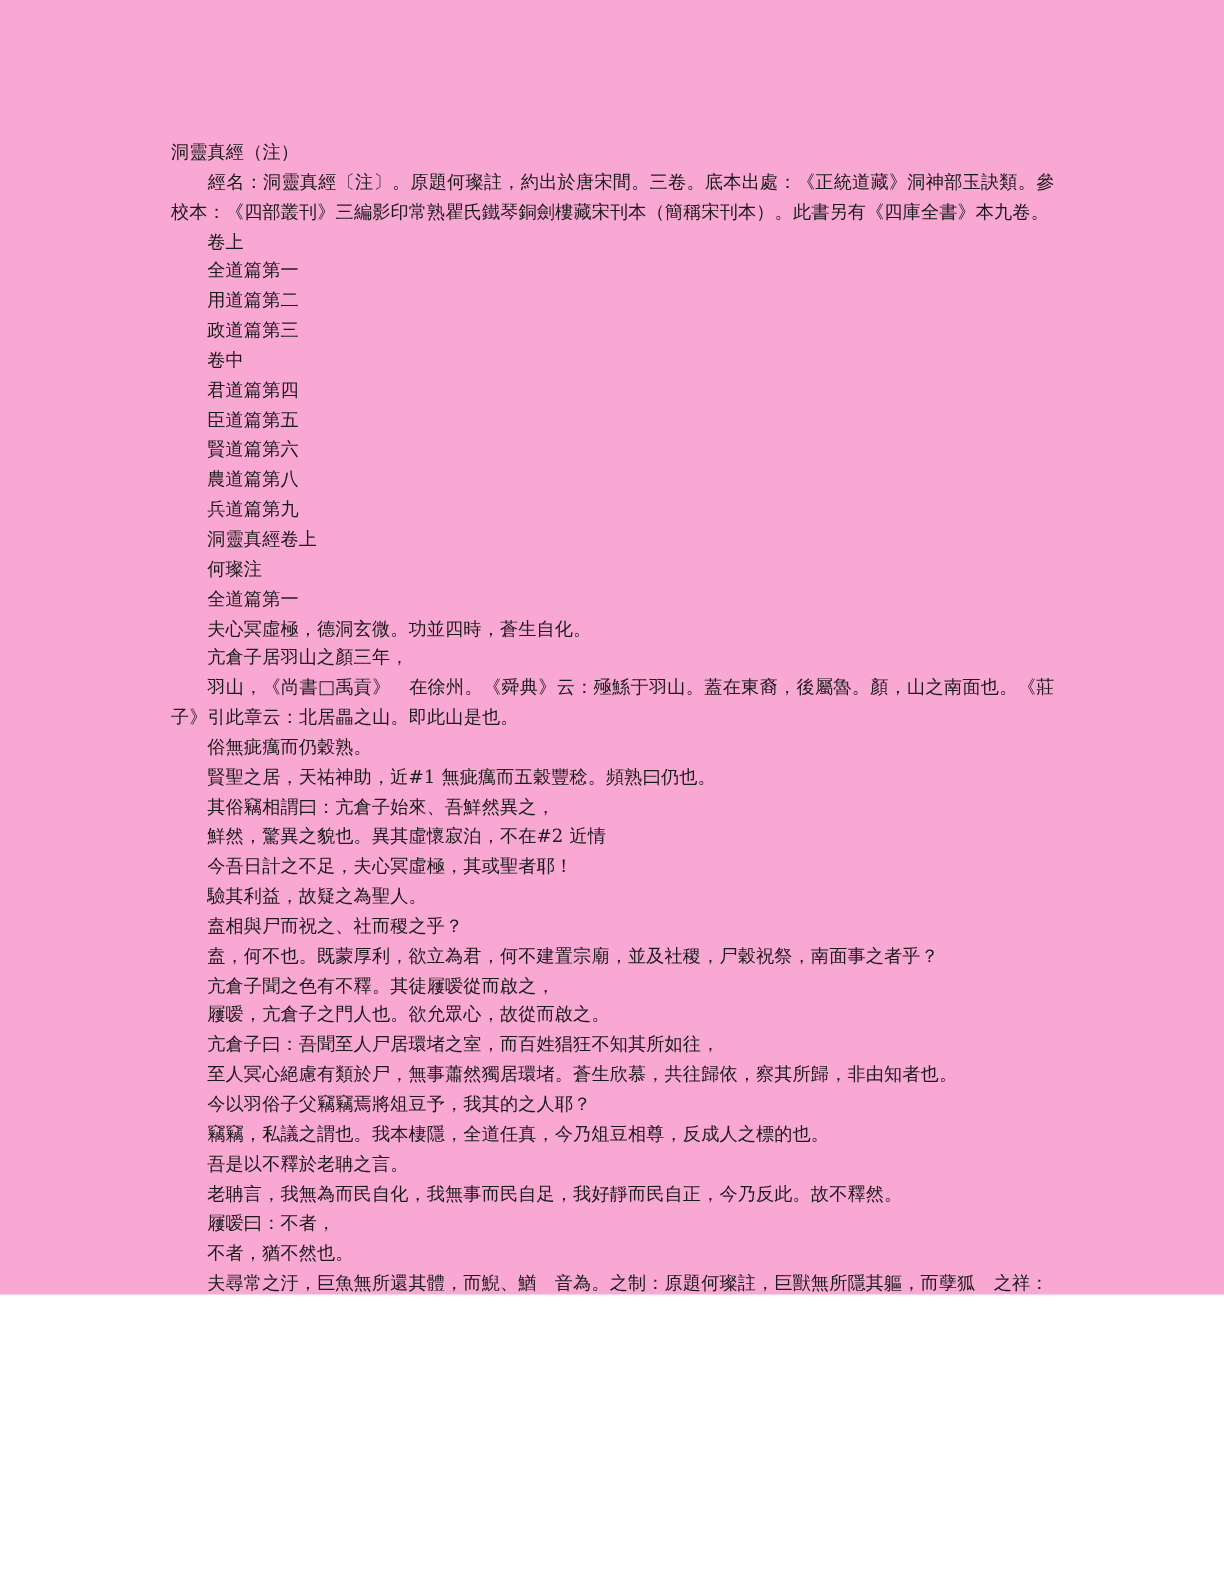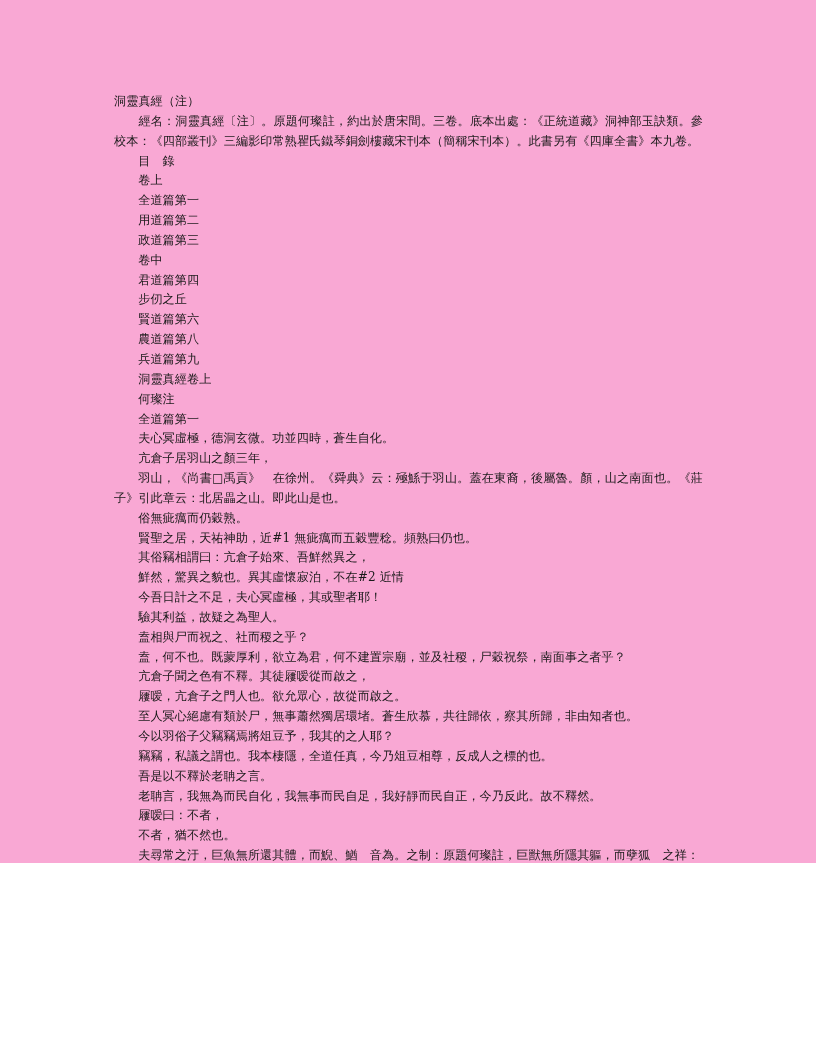--- a/index.html
+++ b/index.html
@@ -49,29 +49,28 @@
 </head>
 <body>
 
 <div class="page">
   <div class="doc-body">
 
     <p class="para title-line">洞靈真經（注）</p>
 
     <p class="para">　　經名：洞靈真經〔注〕。原題何璨註，約出於唐宋間。三卷。底本出處：《正統道藏》洞神部玉訣類。參校本：《四部叢刊》三編影印常熟瞿氏鐵琴銅劍樓藏宋刊本（簡稱宋刊本）。此書另有《四庫全書》本九卷。</p>
 
-    <p class="para toc">目　錄</p>
 
     <p class="para toc">卷上</p>
     <p class="para toc">全道篇第一</p>
     <p class="para toc">用道篇第二</p>
     <p class="para toc">政道篇第三</p>
     <p class="para toc">卷中</p>
     <p class="para toc">君道篇第四</p>
-    <p class="para toc">步仞之丘</p>
+    <p class="para toc">臣道篇第五</p>
     <p class="para toc">賢道篇第六</p>
     <p class="para toc">農道篇第八</p>
     <p class="para toc">兵道篇第九</p>
 
     <p class="para toc">洞靈真經卷上</p>
     <p class="para toc">何璨注</p>
     <p class="para toc">全道篇第一</p>
 
     <p class="para indent">夫心冥虛極，德洞玄微。功並四時，蒼生自化。</p>
     <p class="para indent">亢倉子居羽山之顏三年，</p>
@@ -79,20 +78,21 @@
     <p class="para indent">俗無疵癘而仍穀熟。</p>
     <p class="para indent">賢聖之居，天祐神助，近#1 無疵癘而五穀豐稔。頻熟曰仍也。</p>
     <p class="para indent">其俗竊相謂曰：亢倉子始來、吾鮮然異之，</p>
     <p class="para indent">鮮然，驚異之貌也。異其虛懷寂泊，不在#2 近情</p>
     <p class="para indent">今吾日計之不足，夫心冥虛極，其或聖者耶！</p>
     <p class="para indent">驗其利益，故疑之為聖人。</p>
     <p class="para indent">盍相與尸而祝之、社而稷之乎？</p>
     <p class="para indent">盍，何不也。既蒙厚利，欲立為君，何不建置宗廟，並及社稷，尸穀祝祭，南面事之者乎？</p>
     <p class="para indent">亢倉子聞之色有不釋。其徒屨嗳從而啟之，</p>
     <p class="para indent">屨嗳，亢倉子之門人也。欲允眾心，故從而啟之。</p>
+    <p class="para indent">亢倉子曰：吾聞至人尸居環堵之室，而百姓猖狂不知其所如往，</p>
     <p class="para indent">至人冥心絕慮有類於尸，無事蕭然獨居環堵。蒼生欣慕，共往歸依，察其所歸，非由知者也。</p>
     <p class="para indent">今以羽俗子父竊竊焉將俎豆予，我其的之人耶？</p>
     <p class="para indent">竊竊，私議之謂也。我本棲隱，全道任真，今乃俎豆相尊，反成人之標的也。</p>
     <p class="para indent">吾是以不釋於老聃之言。</p>
     <p class="para indent">老聃言，我無為而民自化，我無事而民自足，我好靜而民自正，今乃反此。故不釋然。</p>
     <p class="para indent">屨嗳曰：不者，</p>
     <p class="para indent">不者，猶不然也。</p>
     <p class="para indent">夫尋常之汙，巨魚無所還其體，而鯢、鰌　音為。之制：原題何璨註，巨獸無所隱其軀，而孽狐　之祥：</p>
 
   </div>

